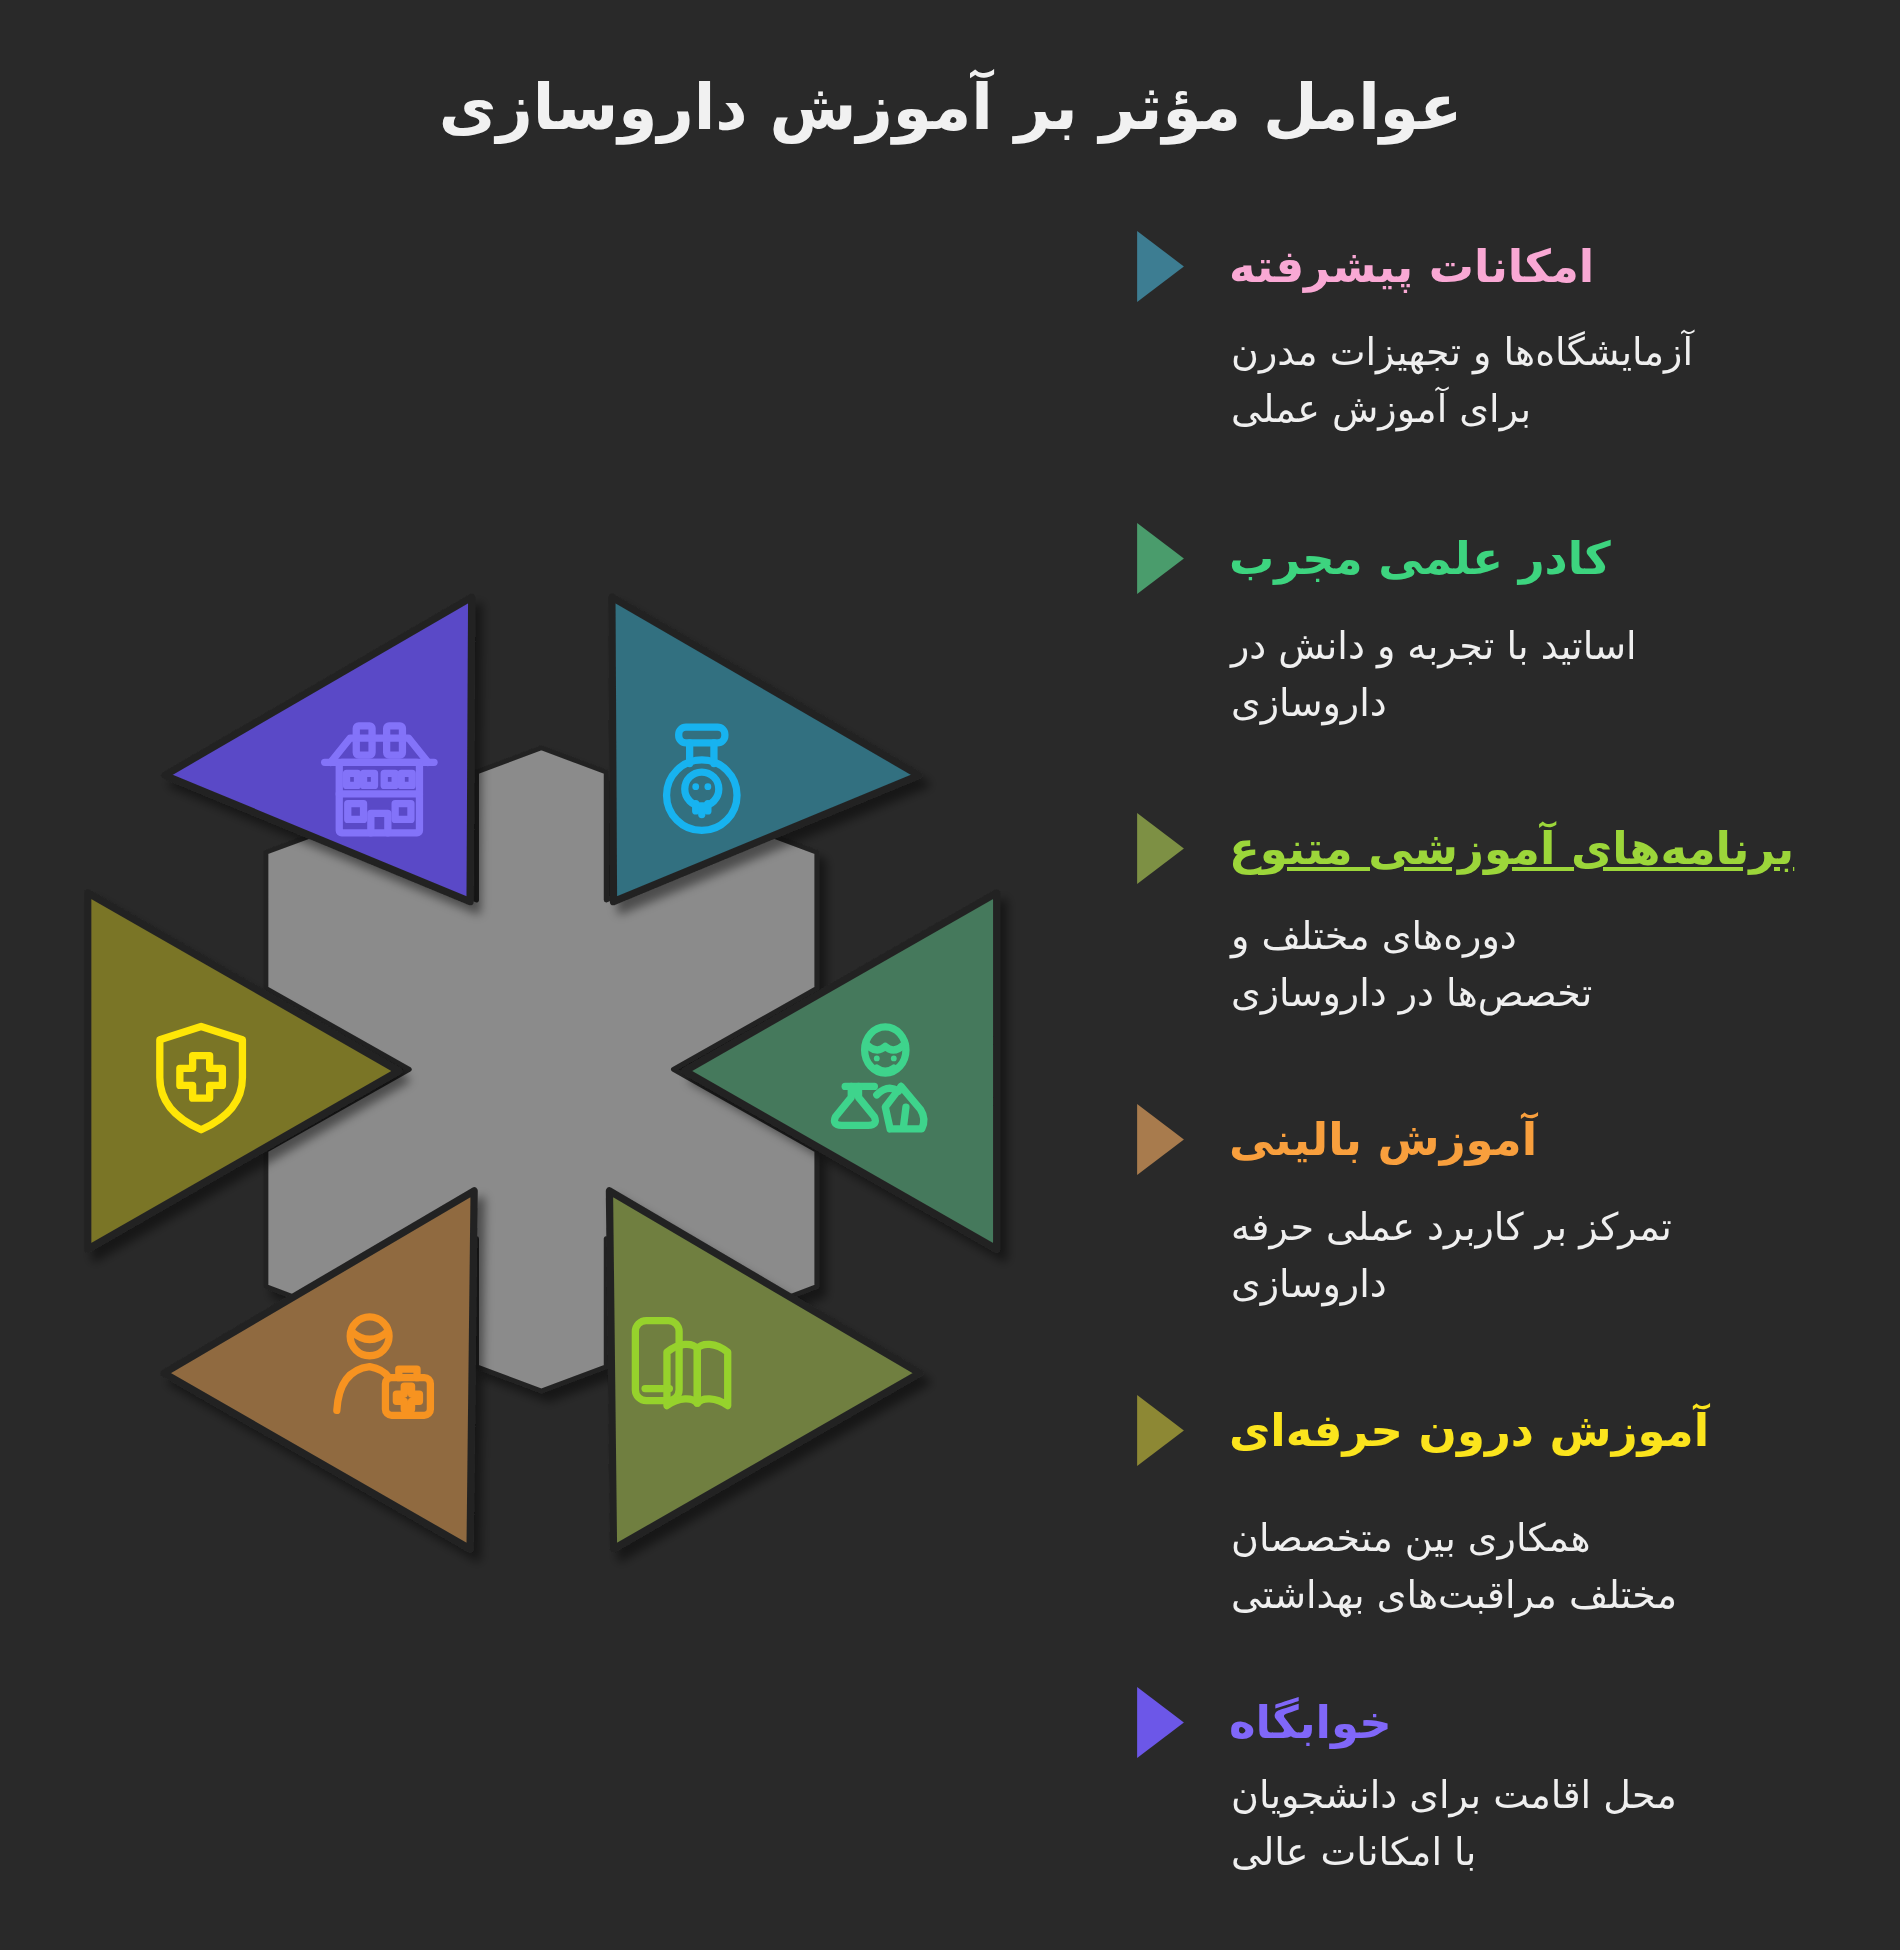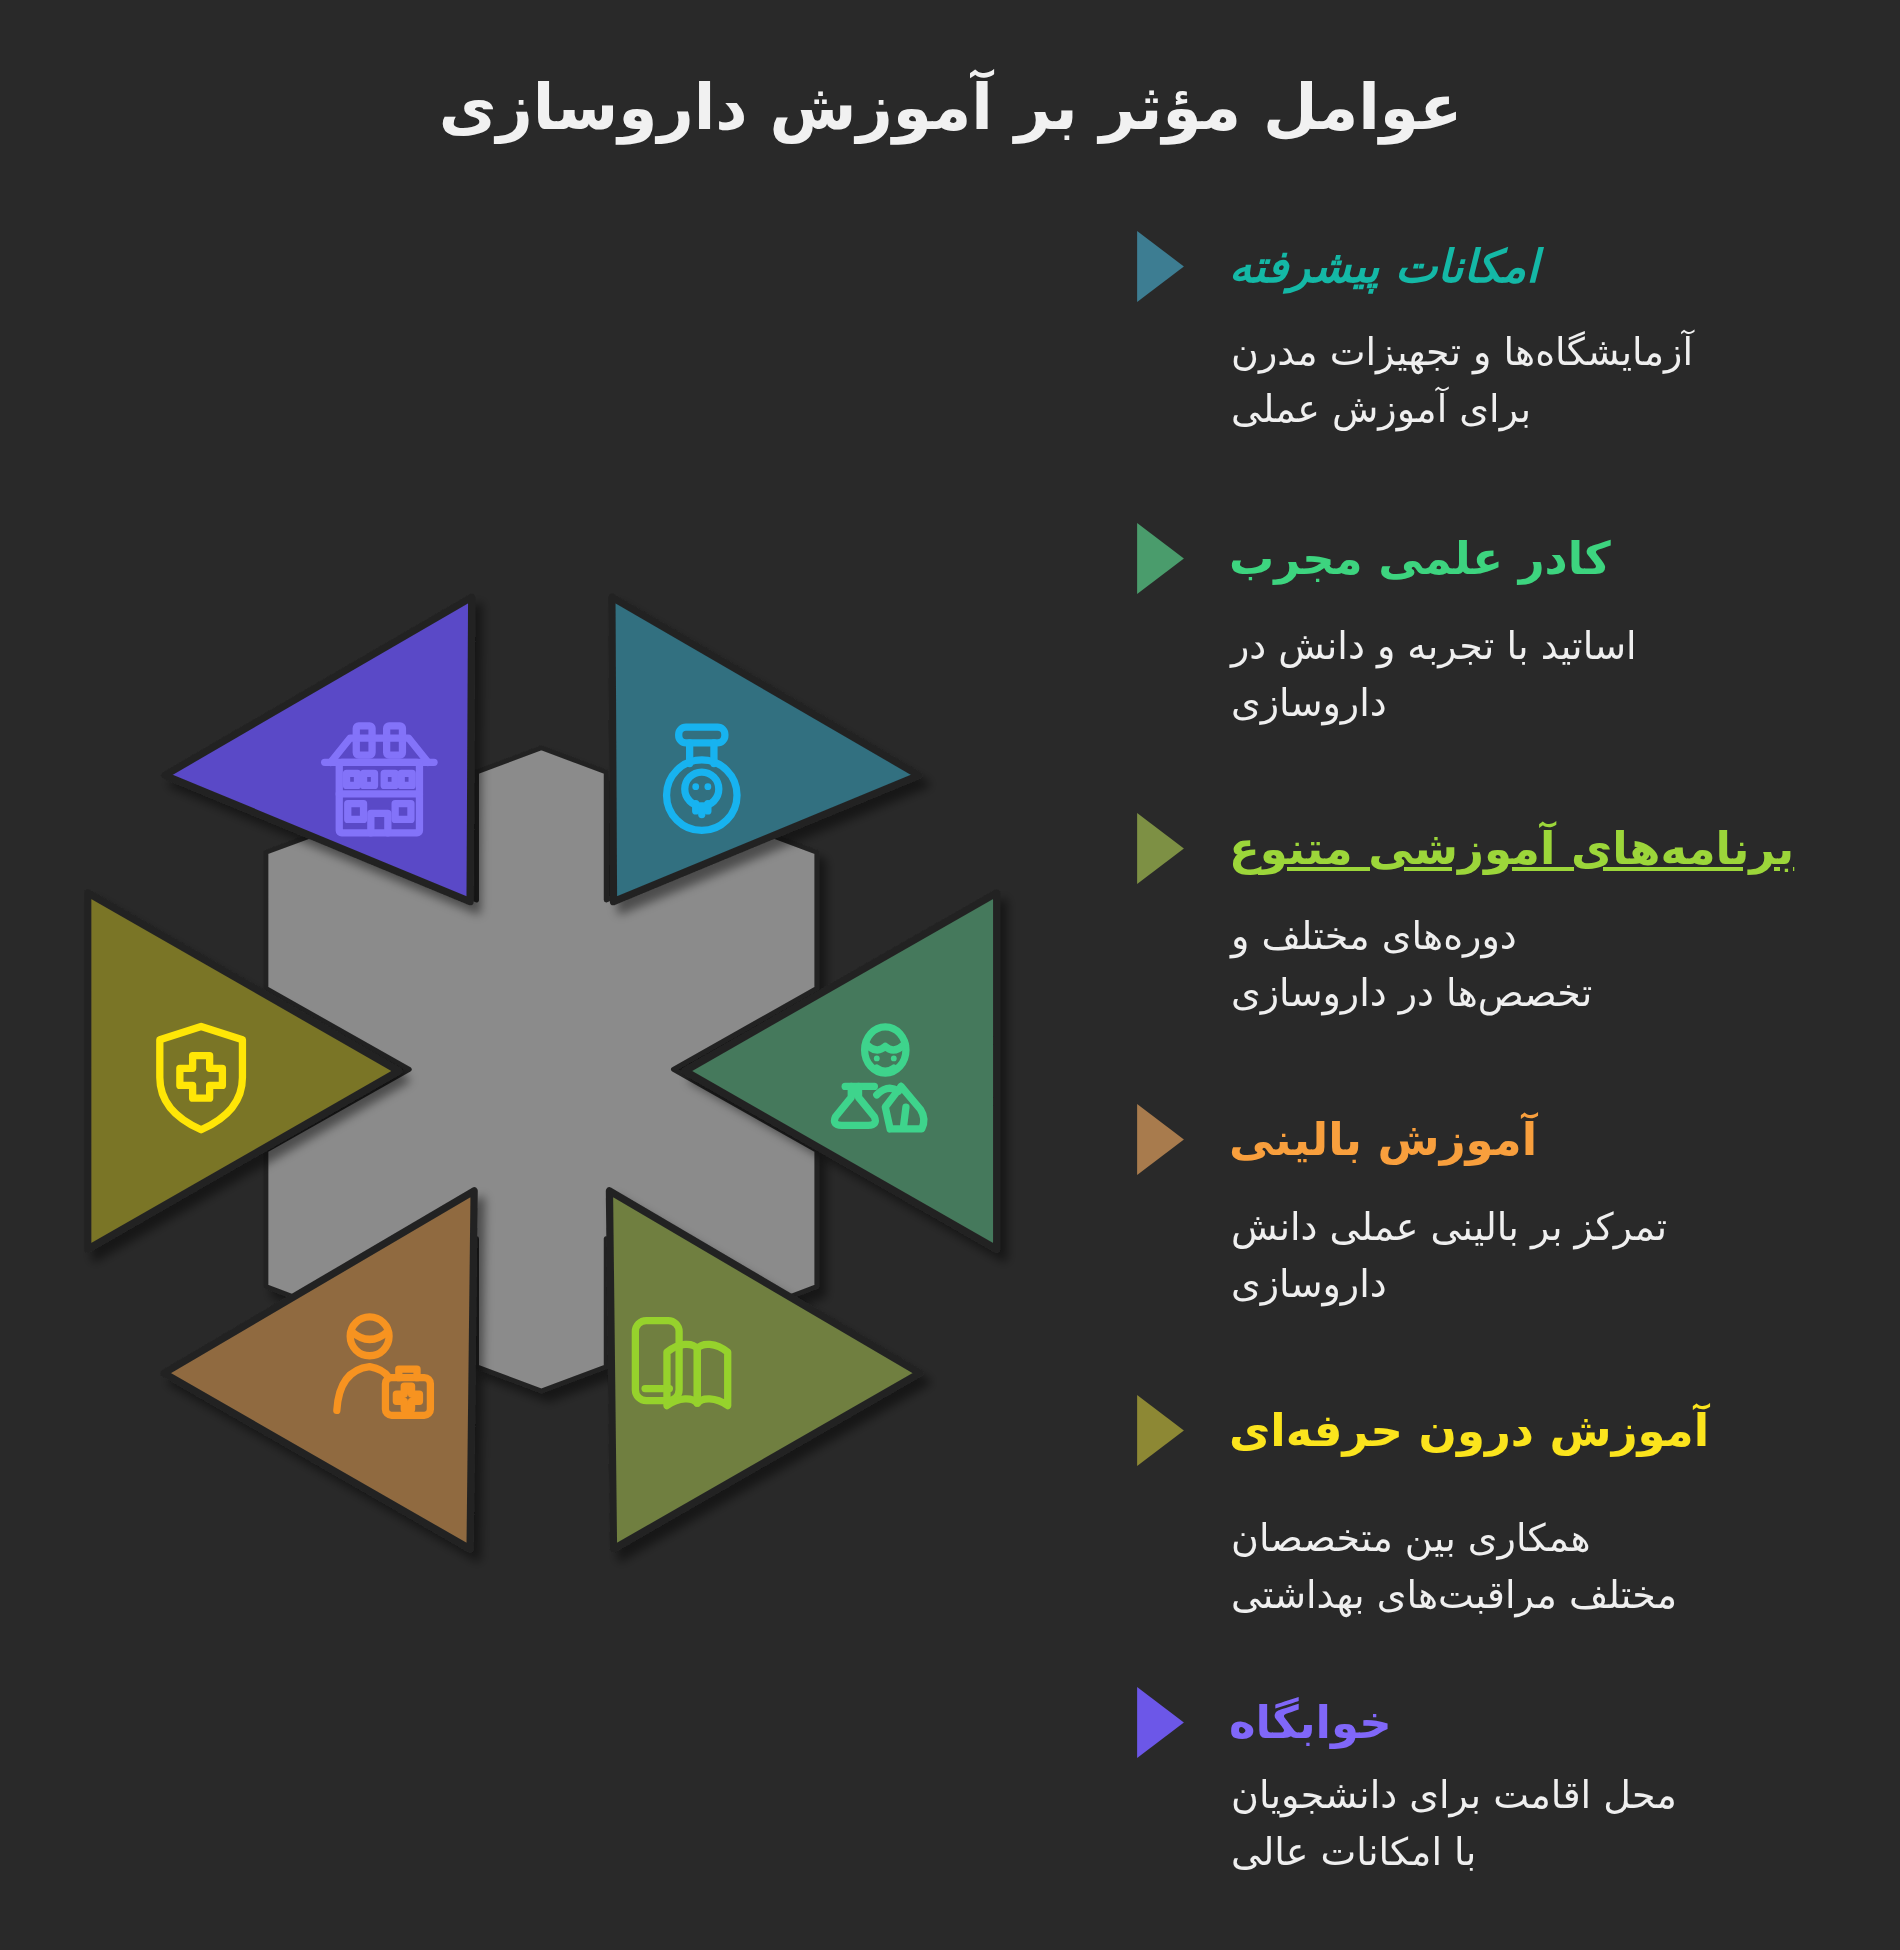--- a/index.html
+++ b/index.html
@@ -114,21 +114,21 @@
   </g>
 </svg>
 
 <div class="legend">
 
   <div class="legend-item" style="top:231px">
     <div class="li-head">
       <svg width="47" height="71" viewBox="0 0 58 88">
         <polygon points="0,0 58,44 0,88" fill="#3d7d92"></polygon>
       </svg>
-      <div class="li-title" style="color: #14b8a6; font-style: italic;">امکانات پیشرفته</div>
+      <div class="li-title" style="color: #f9a8d4;">امکانات پیشرفته</div>
     </div>
     <div class="li-desc" style="color: rgb(239, 239, 239); margin-top: 22px;">
       <div>آزمایشگاه‌ها و تجهیزات مدرن</div>
       <div>برای آموزش عملی</div>
     </div>
   </div>
 
   <div class="legend-item" style="top:523px">
     <div class="li-head">
       <svg width="47" height="71" viewBox="0 0 58 88">
@@ -156,21 +156,21 @@
   </div>
 
   <div class="legend-item" style="top:1104px">
     <div class="li-head">
       <svg width="47" height="71" viewBox="0 0 58 88">
         <polygon points="0,0 58,44 0,88" fill="#a87b4d"></polygon>
       </svg>
       <div class="li-title" style="color: rgb(248, 159, 61);">آموزش بالینی</div>
     </div>
     <div class="li-desc" style="color: rgb(239, 239, 239);">
-      <div>تمرکز بر بالینی عملی دانش</div>
+      <div>تمرکز بر کاربرد عملی حرفه</div>
       <div>داروسازی</div>
     </div>
   </div>
 
   <div class="legend-item" style="top:1395px">
     <div class="li-head">
       <svg width="47" height="71" viewBox="0 0 58 88">
         <polygon points="0,0 58,44 0,88" fill="#8d8834"></polygon>
       </svg>
       <div class="li-title" style="color: rgb(251, 228, 29);">آموزش درون حرفه‌ای</div>

